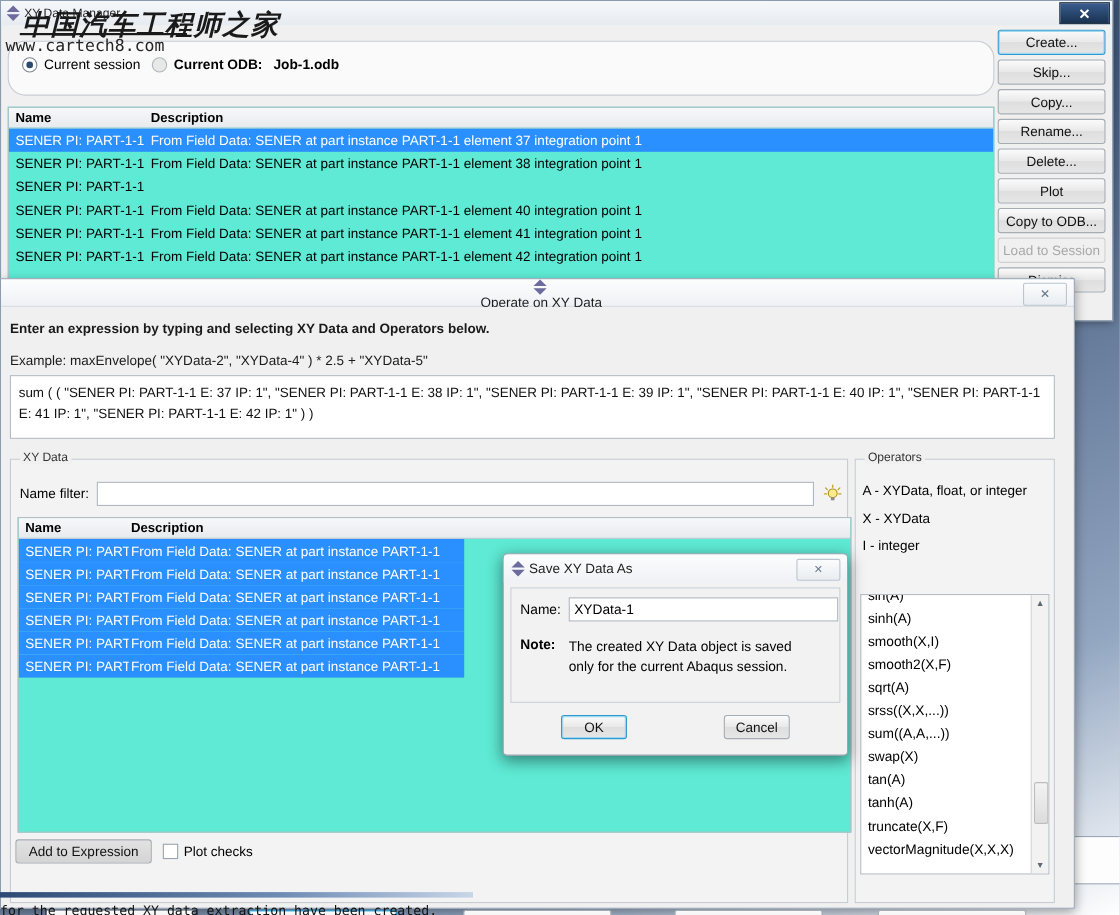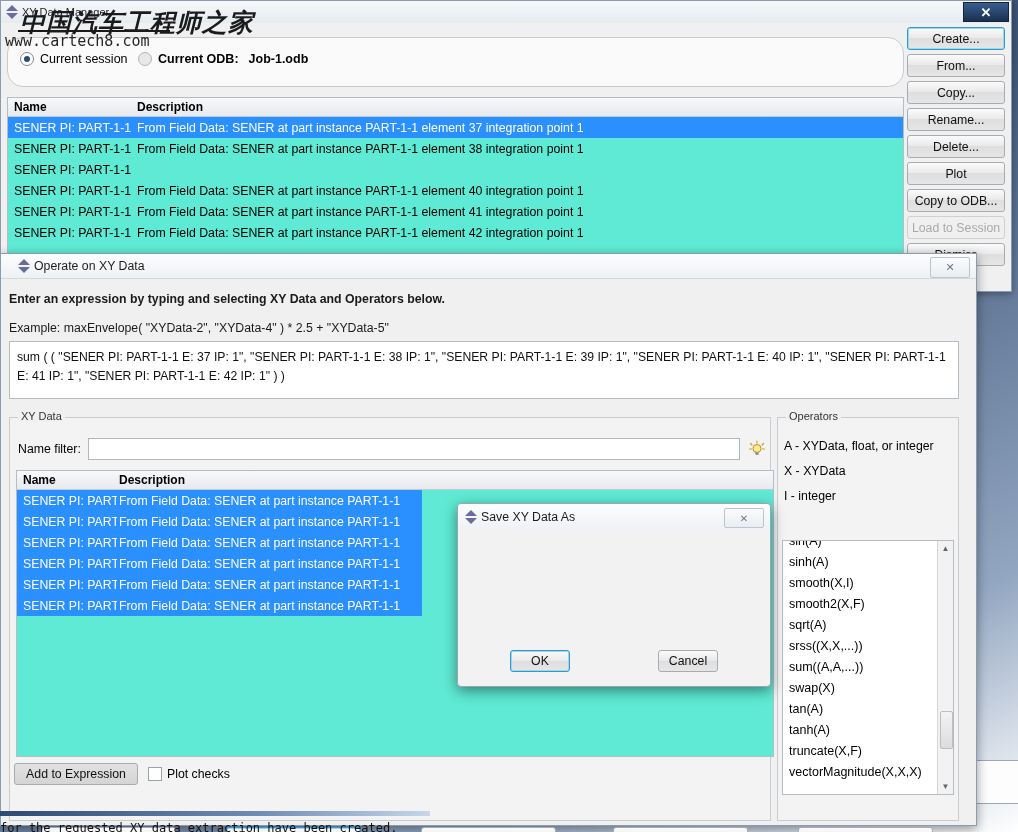--- a/index.html
+++ b/index.html
@@ -113,22 +113,23 @@
 
   
   .win-op {
     position: absolute; left: 0; top: 253px; width: 975px; height: 571px;
     background: #f0f0f0; border: 1px solid #8b9bb0;
     box-shadow: 0 3px 10px rgba(0,0,0,.4);
   }
   .win-op-title {
     position: absolute; left: 0; top: 0; height: 25px; width: 100%;
     background: linear-gradient(180deg,#fdfdfe 0%,#eef1f5 100%);
-    display: flex; align-items: center; padding-left: 16px; box-sizing: border-box;
+    display: flex; align-items: center; padding-left: 4px; box-sizing: border-box;
     border-bottom: 1px solid #d4d9de;
+    flex-direction: column;
   }
   .op-close {
     position: absolute; right: 6px; top: 3px; width: 38px; height: 19px;
     background: linear-gradient(180deg,#fbfcfd 0%,#e9edf1 100%);
     border: 1px solid #bcc4cc; border-radius: 2px;
     display: flex; align-items: center; justify-content: center;
     font-size: 11px; color: #6a7a8a;
   }
   .op-body { position: absolute; left: 0; top: 25px; right: 0; bottom: 0; background: #f0f0f0; }
   .hint-line { position: absolute; font-size: 12.3px; color: #1a1a1a; }
@@ -287,21 +288,21 @@
             <div class="tbl-row">
               <div class="c1">SENER PI: PART-1-1</div>
               <div class="c2">From Field Data: SENER  at part instance PART-1-1 element 42 integration point 1</div>
             </div>
           </div>
       </div>
 
       <div class="right-btns">
         <div id="mgr-buttons">
             <div class="btn focus">Create...</div>
-            <div class="btn">From...</div>
+            <div class="btn">Skip...</div>
             <div class="btn">Copy...</div>
             <div class="btn">Rename...</div>
             <div class="btn">Delete...</div>
             <div class="btn">Plot</div>
             <div class="btn">Copy to ODB...</div>
             <div class="btn disabled">Load to Session</div>
             <div class="btn">Dismiss</div>
           </div>
       </div>
     </div>
@@ -427,20 +428,27 @@
     </div>
   </div>
 
   <div class="win-save">
     <div class="save-title">
       <span class="diamond-icon"></span>
       <span class="win-title-text" style="font-size:12.3px;">Save XY Data As</span>
       <span class="save-close">✕</span>
     </div>
 
+    <div class="save-inner">
+      <div style="position:absolute; left:8px; top:12px; font-size:12.5px;">Name:</div>
+      <input class="name-input" style="left: 52px; top: 8px; width: 245px; height: 22px;" type="text" value="XYData-1">
+      <div style="position:absolute; left:8px; top:44px; font-size:12.5px; font-weight:bold;">Note:</div>
+      <div style="position:absolute; left:52px; top:44px; font-size:12.5px; line-height:18px;">The created XY Data object is saved</div>
+      <div style="position:absolute; left:52px; top:62px; font-size:12.5px; line-height:18px;">only for the current Abaqus session.</div>
+    </div>
 
     <div class="btn focus" style="position:absolute; left:52px; top:146px; width:60px; height:22px;">OK</div>
     <div class="btn" style="position:absolute; left:200px; top:146px; width:60px; height:22px;">Cancel</div>
   </div>
 
   <div class="taskbar-sliver"></div>
   <div class="status-text">for the requested XY data extraction have been created.</div>
 
 </div>
 

